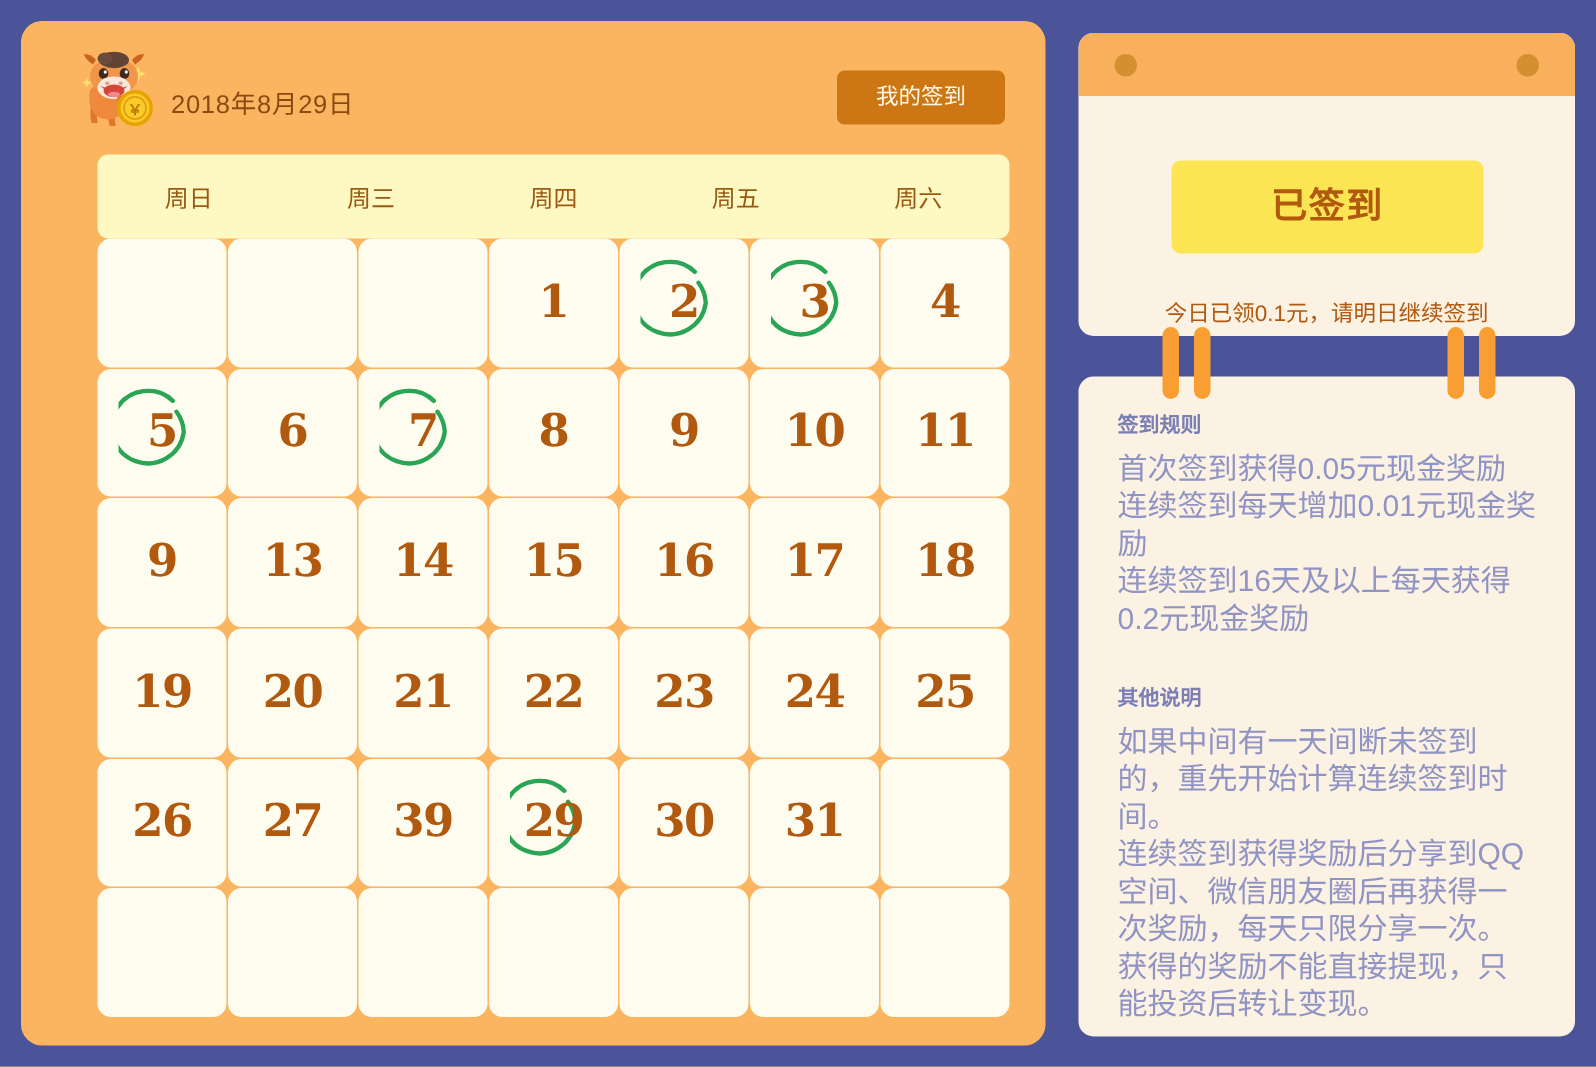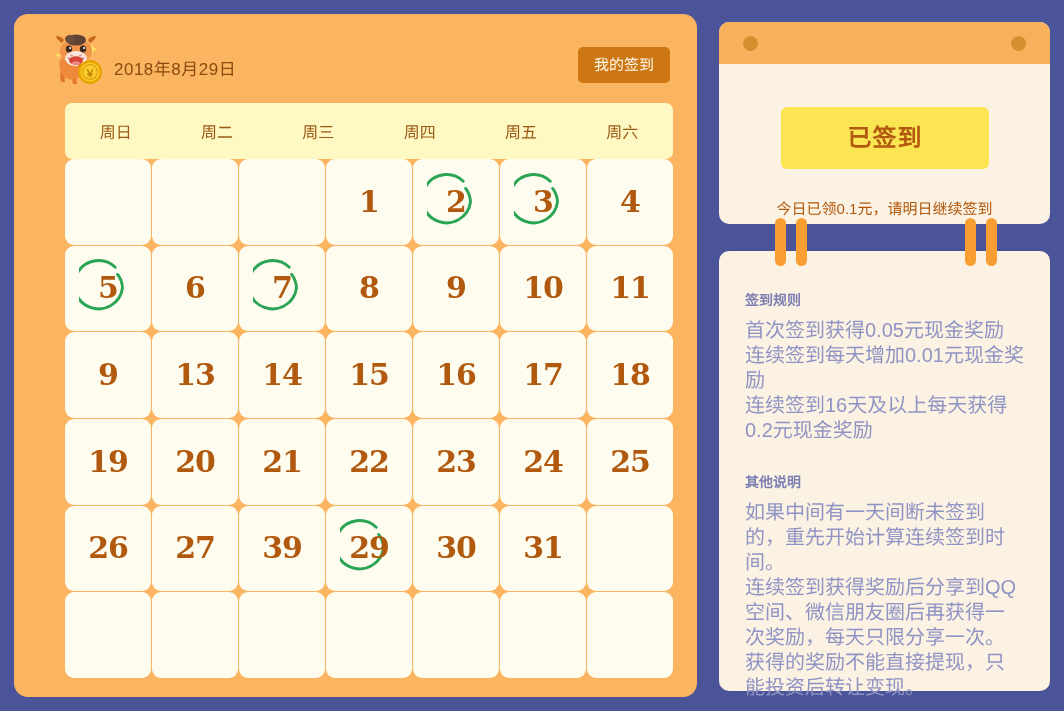--- a/index.html
+++ b/index.html
@@ -50,21 +50,21 @@
     font-size: 17px;
     color: #8a4a10;
     letter-spacing: 0.5px;
     white-space: nowrap;
   }
 
   #my-checkin-button {
     position: absolute;
     right: 27px;
     top: 33px;
-    width: 92px;
+    width: 112px;
     height: 36px;
     background: #cc7714;
     border: none;
     border-radius: 5px;
     color: #fff7e8;
     font-size: 15px;
     font-family: "Liberation Sans", "DejaVu Sans", sans-serif;
     cursor: pointer;
     padding: 0;
     line-height: 36px;
@@ -226,21 +226,21 @@
 
   
   #rules-card {
     position: relative;
     margin-top: 27px;
     width: 331px;
     height: 440px;
     background: #fcf2e3;
     border-radius: 10px;
     box-sizing: border-box;
-    padding: 38px 26px 0 26px;
+    padding: 21px 26px 0 26px;
   }
   .rules-section-title {
     font-size: 14px;
     font-weight: bold;
     color: #7c7fb4;
     margin-bottom: 9px;
   }
   .rules-line {
     font-size: 20px;
     color: #9094c4;
@@ -296,21 +296,20 @@
       </svg>
     </span>
 
     <div id="calendar-date-label">2018年8月29日</div>
 
     <button id="my-checkin-button">我的签到</button>
   </div>
 
   <div id="weekday-row">
       <div class="weekday-cell">周日</div>
-      <div class="weekday-cell">周二</div>
       <div class="weekday-cell">周三</div>
       <div class="weekday-cell">周四</div>
       <div class="weekday-cell">周五</div>
       <div class="weekday-cell">周六</div>
     </div>
 
   <div id="date-grid">
       <div class="date-cell empty"></div>
       <div class="date-cell empty"></div>
       <div class="date-cell empty"></div>

